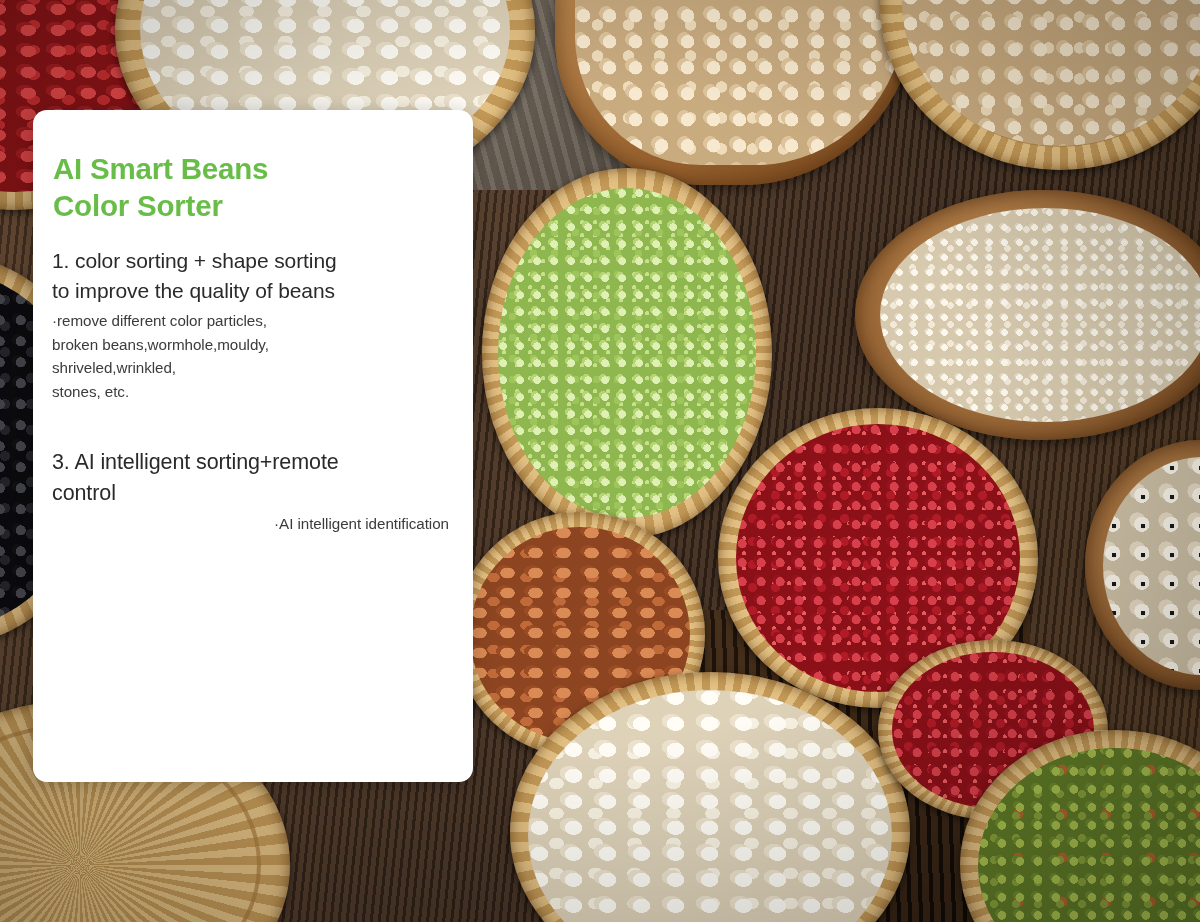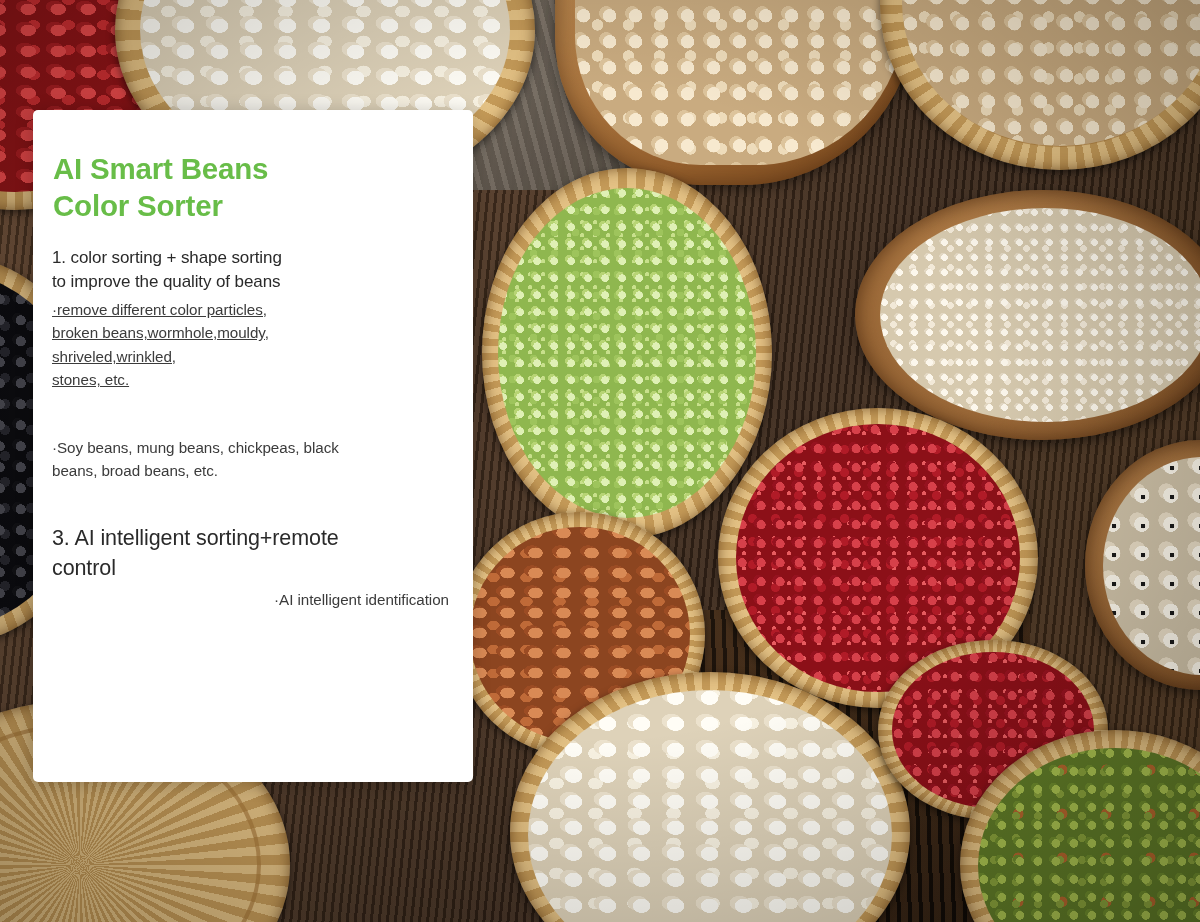--- a/index.html
+++ b/index.html
@@ -147,54 +147,54 @@
     position:absolute; inset:0;
     background:radial-gradient(ellipse at 50% 45%, rgba(0,0,0,0) 45%, rgba(0,0,0,.28) 100%);
     pointer-events:none;
   }
 
   
   #info-card {
     position:absolute;
     left:33px; top:110px; width:440px; height:672px;
     background:#ffffff;
-    border-radius:5px;
+    border-radius:14px;
     box-shadow:0 2px 18px rgba(0,0,0,.22);
     padding:40px 0 0 0;
   }
   .card-inner{ padding:0 24px 0 19px; }
 
   #card-title{
     color:#68bd48;
     font-size:29.5px;
     font-weight:bold;
     line-height:1.26;
     letter-spacing:-0.2px;
     white-space:pre-line;
     padding-left:1px;
   }
 
   .section { margin-top:0; }
   .sec-head{
     color:#2a2a2a;
-    font-size:17px;
+    font-size:21px;
     line-height:1.42;
     white-space:pre-line;
     letter-spacing:-0.1px;
   }
   .sec-body{
     color:#3b3b3b;
     font-size:15.2px;
     line-height:1.55;
     white-space:pre-line;
     letter-spacing:-0.05px;
   }
 
   #sec-1 { margin-top:22px; }
-  #sec-1 .sec-body { margin-top:3px;text-decoration:underline; }
+  #sec-1 .sec-body { margin-top:3px; }
   #sec-2 { margin-top:44px; }
   #sec-2 .sec-body { margin-top:4px; }
   #sec-3 { margin-top:40px; }
   #sec-3 .sec-head { font-size:21.5px; }
   #sec-3 .sec-body { margin-top:4px; padding-left:3px;text-align:right; }
 </style>
 </head>
 <body>
 
 <div id="photo-bg">
@@ -258,22 +258,20 @@
     <div class="section" id="sec-1">
       <div class="sec-head">1. color sorting  + shape sorting
 to improve the quality of beans</div>
       <div class="sec-body">·remove  different color particles,
   broken  beans,wormhole,mouldy,
 shriveled,wrinkled,
   stones, etc.</div>
     </div>
 
     <div class="section" id="sec-2">
-      <div class="sec-body">·Soy beans, mung beans, chickpeas, black
-beans, broad beans, etc.</div>
     </div>
 
     <div class="section" id="sec-3">
       <div class="sec-head">3. AI intelligent sorting+remote
 control</div>
       <div class="sec-body">·AI intelligent identification</div>
     </div>
 
   </div>
 </div>

